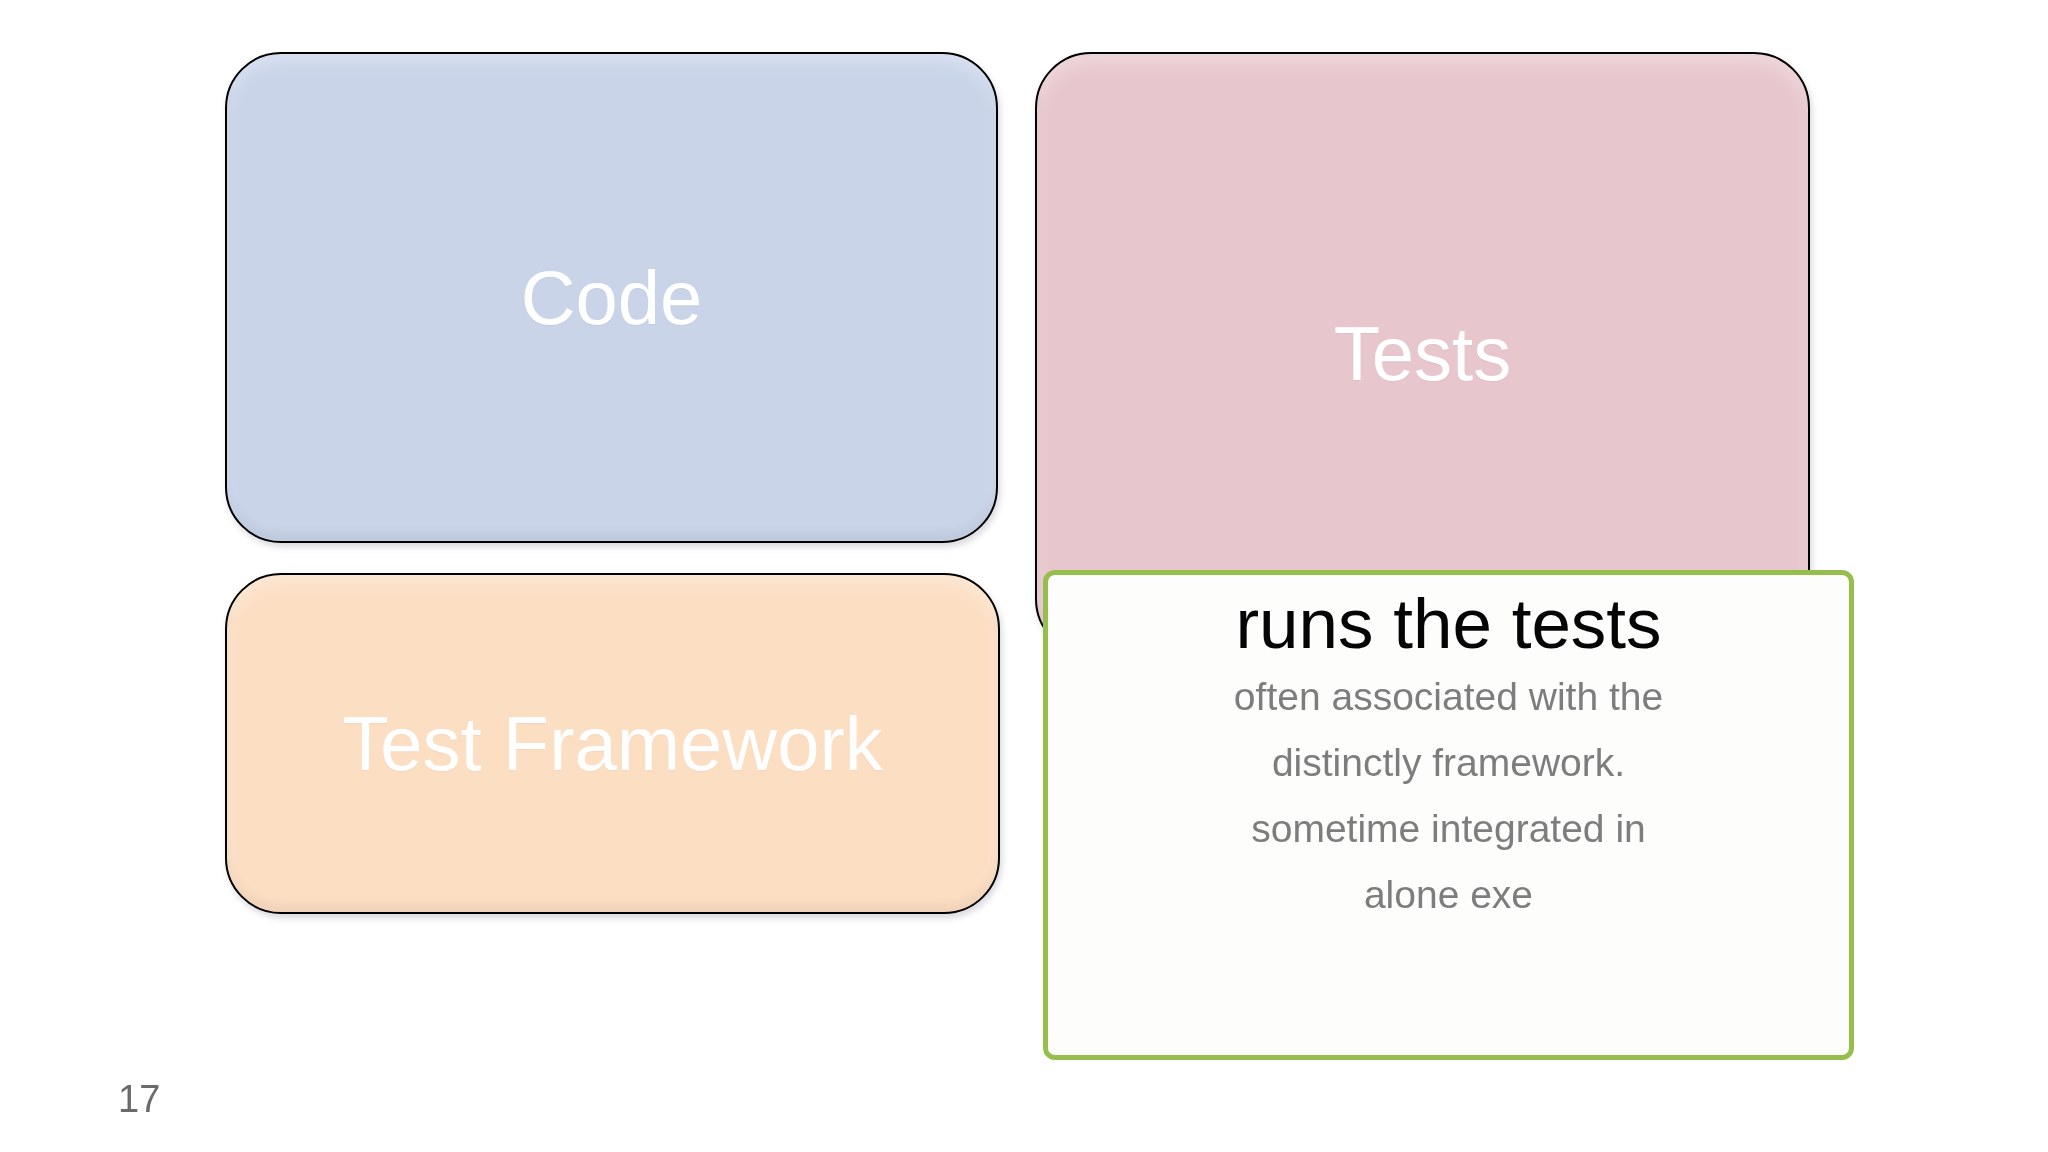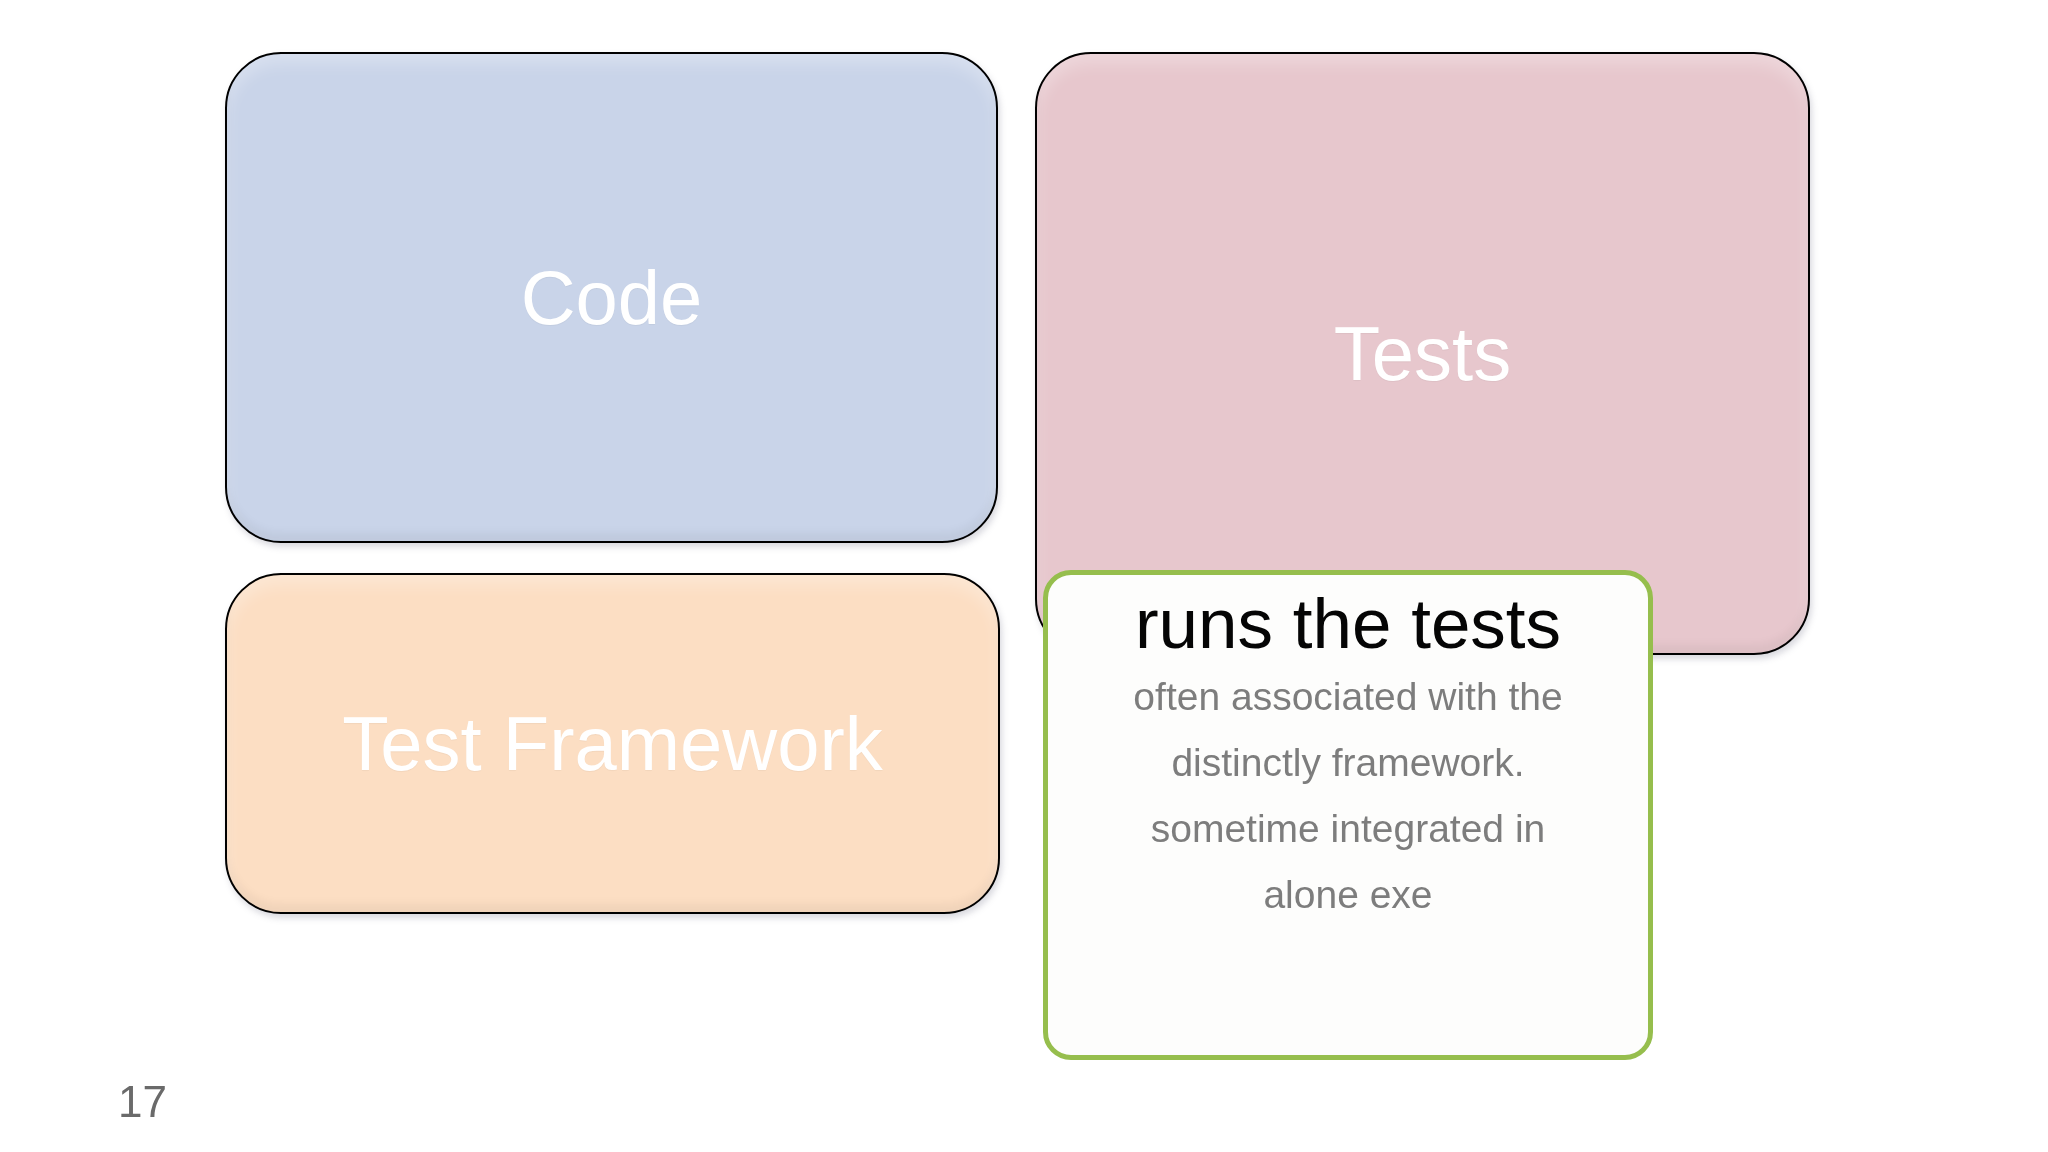--- a/index.html
+++ b/index.html
@@ -49,44 +49,44 @@
     border-color: var(--framework-edge);
   }
   .box-label {
     color: var(--label-text);
     font-size: 76px;
     line-height: 1;
     white-space: nowrap;
     text-shadow: 0 1px 1px rgba(0,0,0,0.04);
   }
   .box-runner {
-    left: 1043px; top: 570px; width: 610px; height: 490px;
+    left: 1043px; top: 570px; width: 811px; height: 490px;
     background: var(--runner-fill);
     border: 5px solid var(--runner-border);
-    border-radius: 28px;
+    border-radius: 12px;
     display: block;
     text-align: center;
   }
   .runner-title {
     margin-top: 9px;
     color: var(--title-text);
     font-size: 71px;
     line-height: 80px;
   }
   .runner-body {
     color: var(--body-text);
     font-size: 39px;
     line-height: 66px;
   }
   .page-number {
     position: absolute;
     left: 118px;
     top: 1080px;
     color: var(--page-number-text);
-    font-size: 44px;
+    font-size: 38px;
     line-height: 1;
   }
 </style>
 </head>
 <body style="--code-fill: #c9d4e9; --code-edge: #b6c4db; --tests-fill: #e7c7cd; --tests-edge: #d8b7bd; --framework-fill: #fcdec3; --framework-edge: #eed0b5; --runner-fill: #fdfdfc; --runner-border: #96be4d; --label-text: #ffffff; --title-text: #050505; --body-text: #7d7d7d; --page-number-text: #6a6a6a;">
 
 <div class="slide">
 
   <div class="box fill box-code">
     <span class="box-label">Code</span>

